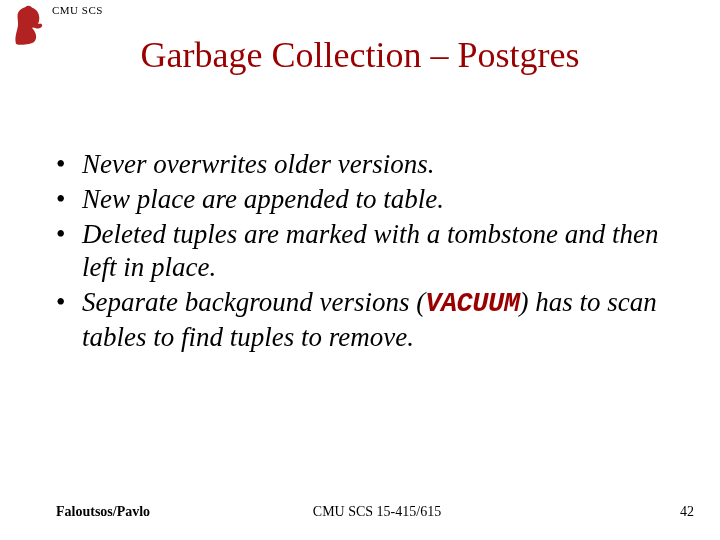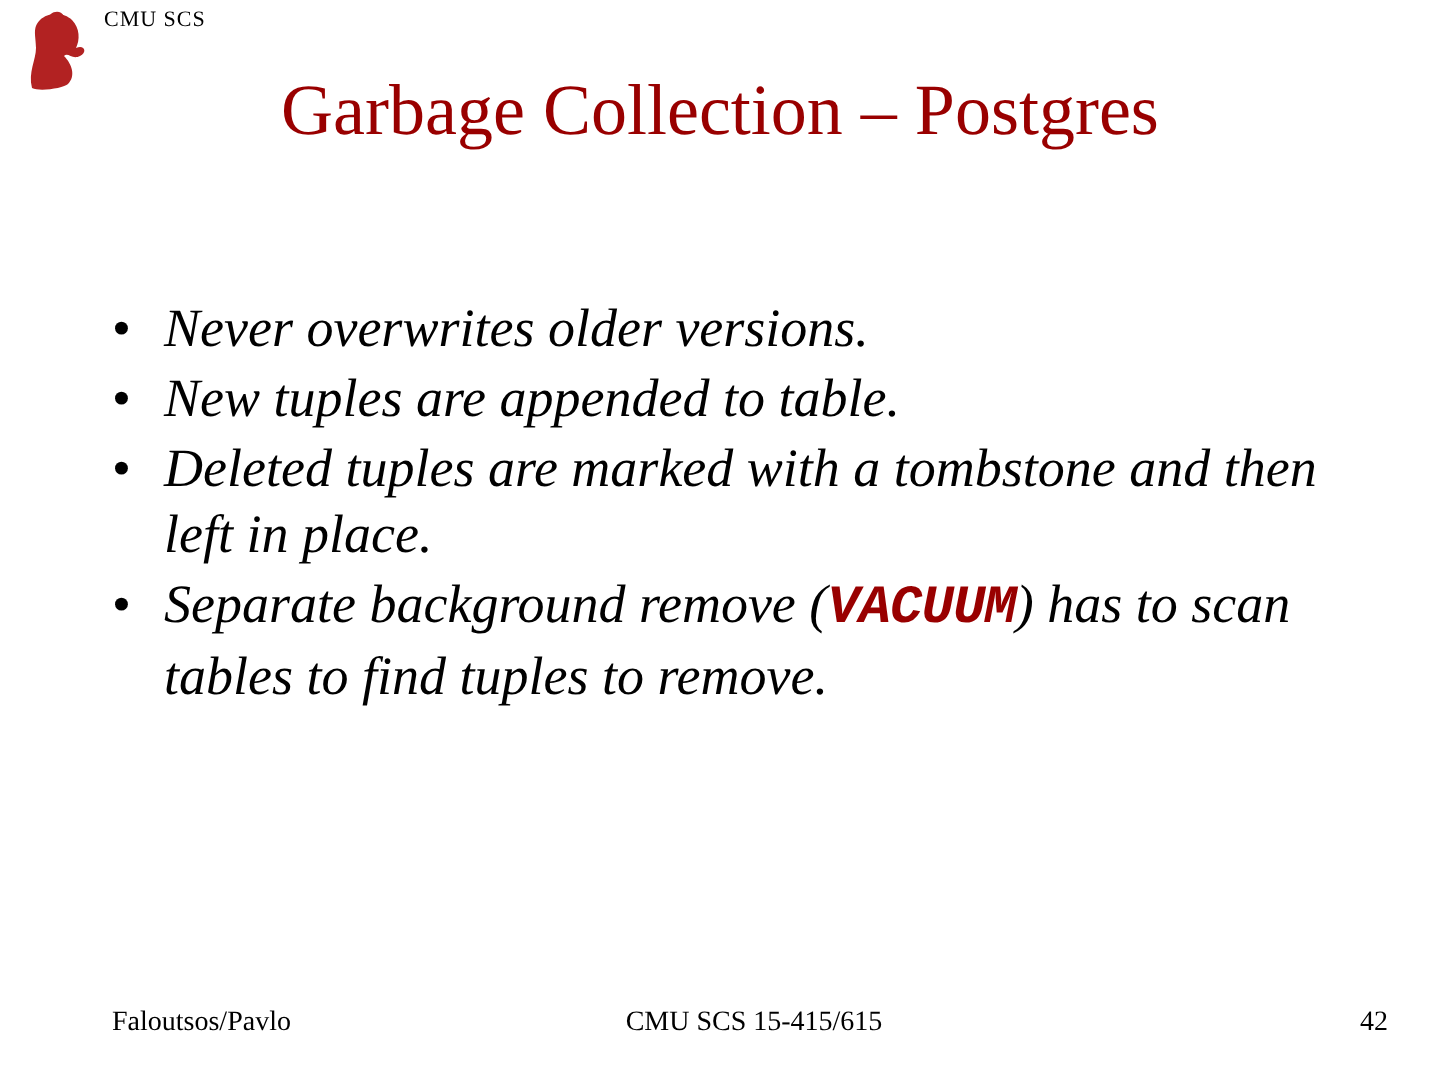--- a/index.html
+++ b/index.html
@@ -68,21 +68,21 @@
     position: absolute;
     bottom: 20px;
     left: 56px;
     right: 26px;
     display: flex;
     justify-content: space-between;
     font-size: 14px;
     color: #000;
   }
   .footer .center { position: absolute; left: 4px; right: 0; text-align: center; }
-  .footer .left { position: relative; z-index: 1; }
+  .footer .left { position: relative; z-index: 1; font-weight: bold; }
   .footer .right { position: relative; z-index: 1; }
 </style>
 </head>
 <body>
 
 <div class="header">
   <svg class="logo-svg" viewBox="0 0 36 42">
     <path fill="#b22222" d="M6 40 C4 32 8 26 8 20 C8 14 6 10 10 6 C14 2 22 2 26 6 C30 10 30 16 28 20 C32 18 34 22 30 24 C26 26 24 22 22 24 C26 28 28 34 24 38 C22 40 10 42 6 40 Z"></path>
     <path fill="#b22222" d="M14 6 C14 2 20 0 22 4 C20 4 16 6 14 6 Z"></path>
   </svg>
@@ -91,29 +91,29 @@
 
 <div class="title">Garbage Collection – Postgres</div>
 
 <div class="bullets">
   <div class="bullet">
     <span class="dot">•</span>
     <span class="btxt">Never overwrites older versions.</span>
   </div>
   <div class="bullet">
     <span class="dot">•</span>
-    <span class="btxt">New tuples are appended to table.</span>
+    <span class="btxt">New place are appended to table.</span>
   </div>
   <div class="bullet">
     <span class="dot">•</span>
     <span class="btxt">Deleted tuples are marked with a tombstone and then left in place.</span>
   </div>
   <div class="bullet">
     <span class="dot">•</span>
-    <span class="btxt"><span>Separate background remove (</span><span class="code">VACUUM</span><span>) has to scan tables to find tuples to remove.</span></span>
+    <span class="btxt"><span>Separate background versions (</span><span class="code">VACUUM</span><span>) has to scan tables to find tuples to remove.</span></span>
   </div>
 </div>
 
 <div class="footer">
   <span class="center">CMU SCS 15-415/615</span>
   <span class="left">Faloutsos/Pavlo</span>
   <span class="right">42</span>
 </div>
 
 </body></html>

